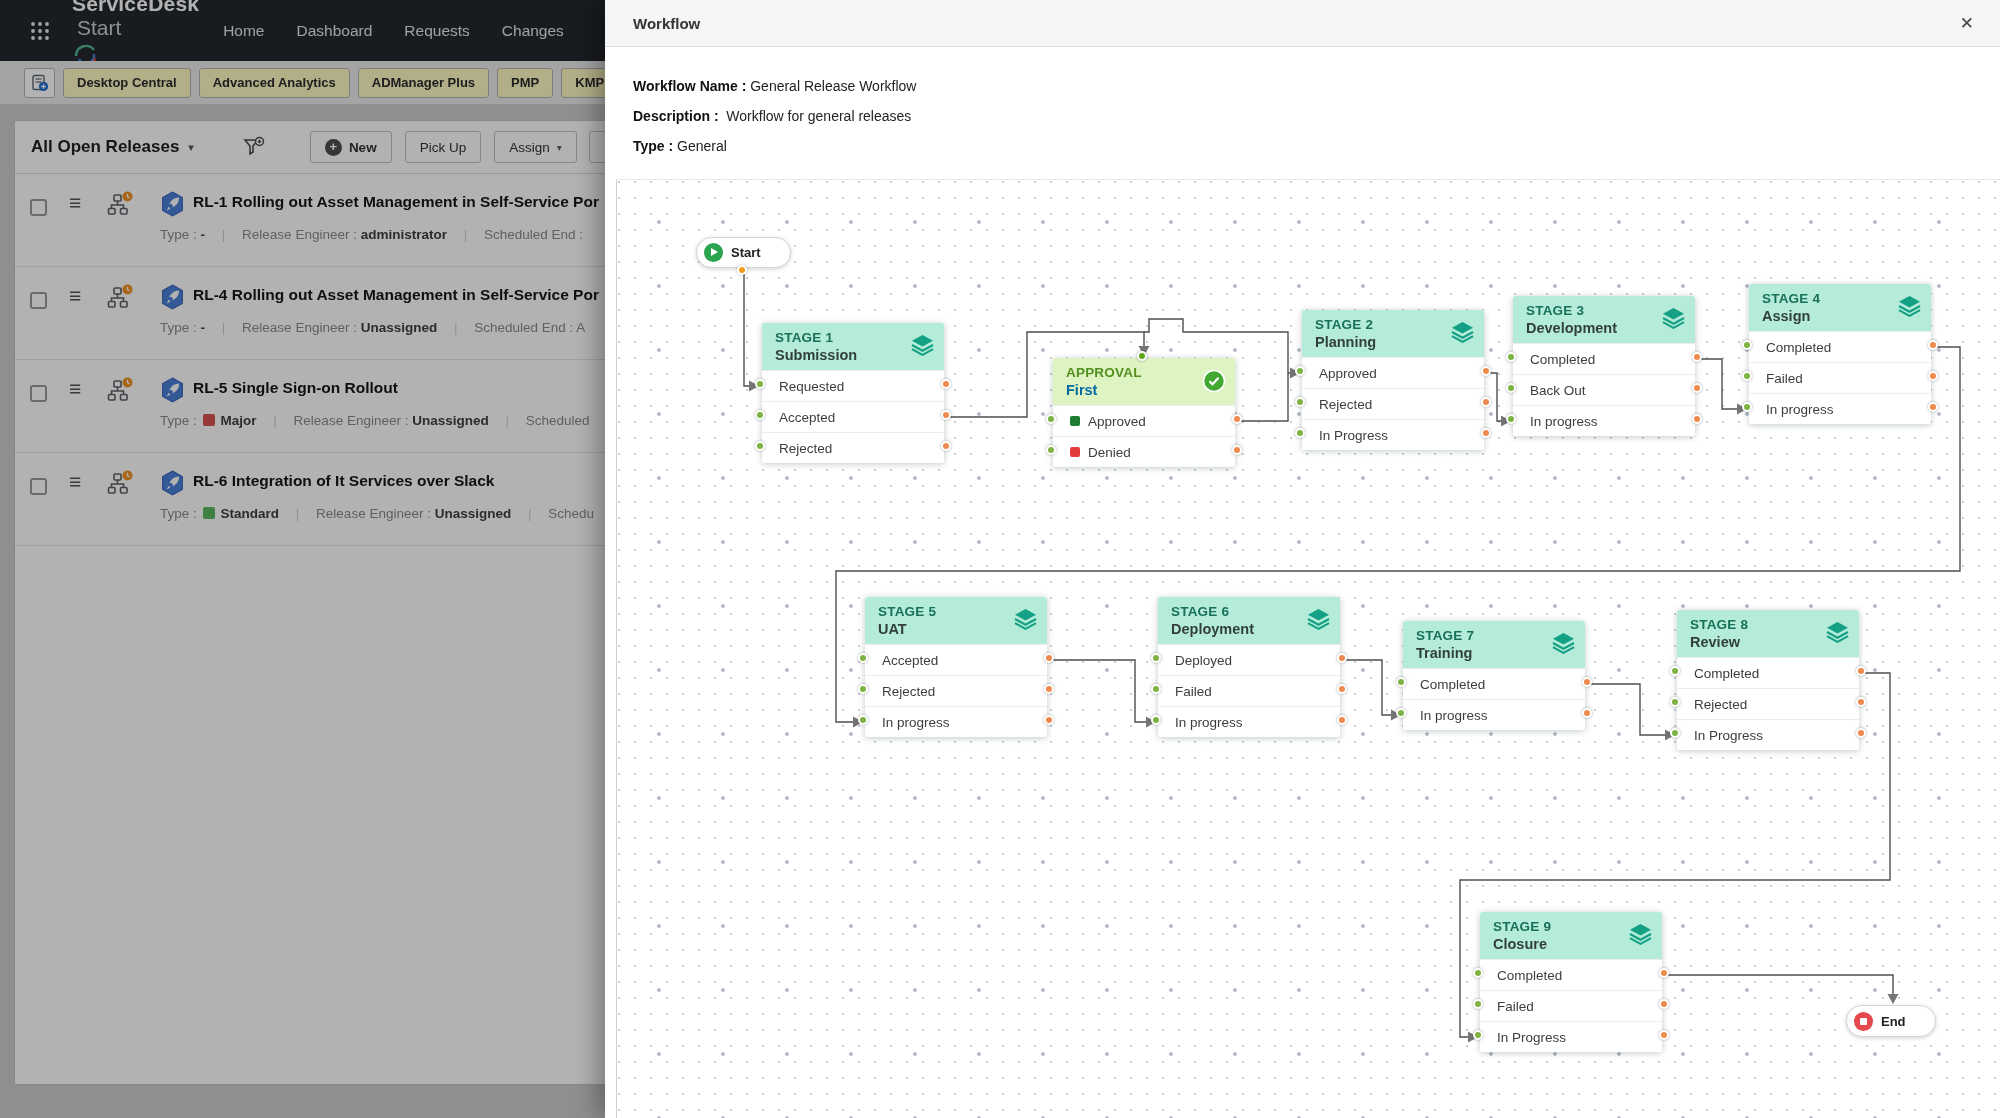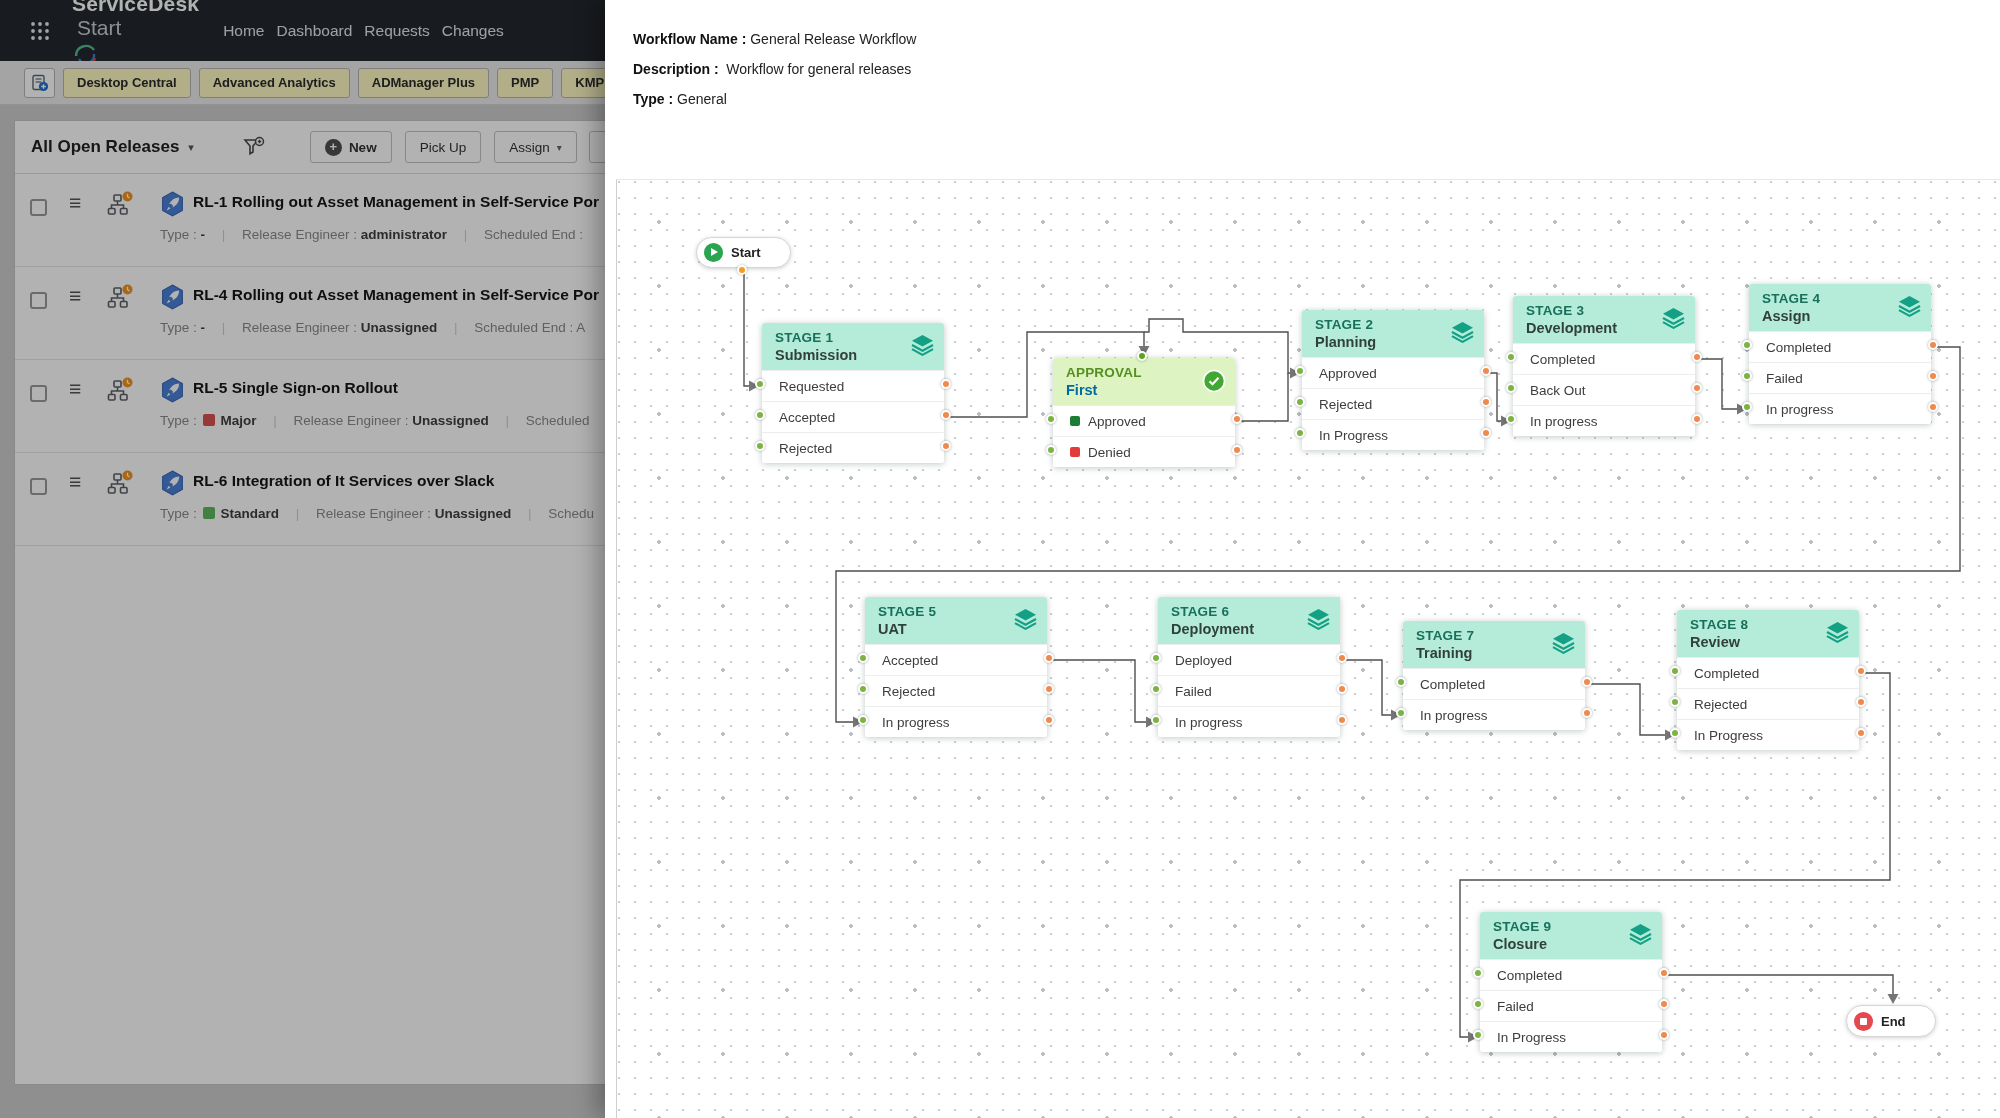--- a/index.html
+++ b/index.html
@@ -7,21 +7,21 @@
   body { font-family:"Liberation Sans", sans-serif; background:#cdcdcd; }
   #page { position:relative; width:2000px; height:1118px; overflow:hidden; }
 
   
   .topbar { position:absolute; left:0; top:0; width:2000px; height:61px; background:#23282d;
             display:flex; align-items:center; padding-left:28px; }
   .grid-icon { width:26px; height:26px; flex:0 0 auto; cursor:pointer; }
   .brand { margin-left:18px; display:flex; align-items:flex-start; white-space:nowrap;flex-direction:column; }
   .brand .b1 { color:#fff; font-size:21px; font-weight:700; letter-spacing:.2px; }
   .brand .b2 { color:#c9ced3; font-size:21px; font-weight:300; margin-left:5px; }
-  .top-nav { display:flex; gap:12px; margin-left:24px;align-items:flex-end; }
+  .top-nav { display:flex; gap:32px; margin-left:24px;align-items:flex-end; }
   .nav-item { color:#e3e7ea; font-size:15.5px; cursor:pointer; white-space:nowrap; }
 
   .tabbar { position:absolute; left:0; top:61px; width:2000px; height:44px; background:#ebebeb;
             border-bottom:1px solid #d2d2d2; display:flex; align-items:center; padding-left:24px; gap:8px; }
   .tab-iconbtn { width:31px; height:30px; background:#fff; border:1px solid #b5b5b5; border-radius:3px;
                  display:flex; align-items:center; justify-content:center; cursor:pointer; }
   .tab-btn { height:30px; padding:0 13px; background:#fef9c3; border:1px solid #b5b5b5; border-radius:3px;
              font-size:13px; font-weight:600; color:#2b2b2b; display:flex; align-items:center;
              cursor:pointer; white-space:nowrap; font-family:"Liberation Sans",sans-serif; }
 
@@ -312,20 +312,24 @@
        <span>Schedu</span>
      </span>
           </div>
         </div>
     </section>
 
     <div class="dim-overlay"></div>
   </div>
 
   <aside class="modal">
+    <div class="modal-head">
+      <span class="modal-title">Workflow</span>
+      <span class="modal-close">✕</span>
+    </div>
     <div class="info">
       <p><b>Workflow Name :</b>
          <span>General Release Workflow</span></p>
       <p><b>Description :</b>&nbsp;
          <span>Workflow for general releases</span></p>
       <p><b>Type :</b>
          <span>General</span></p>
     </div>
     <div class="canvas"></div>
     <svg id="wires" width="1395" height="1118" viewBox="605 0 1395 1118">

